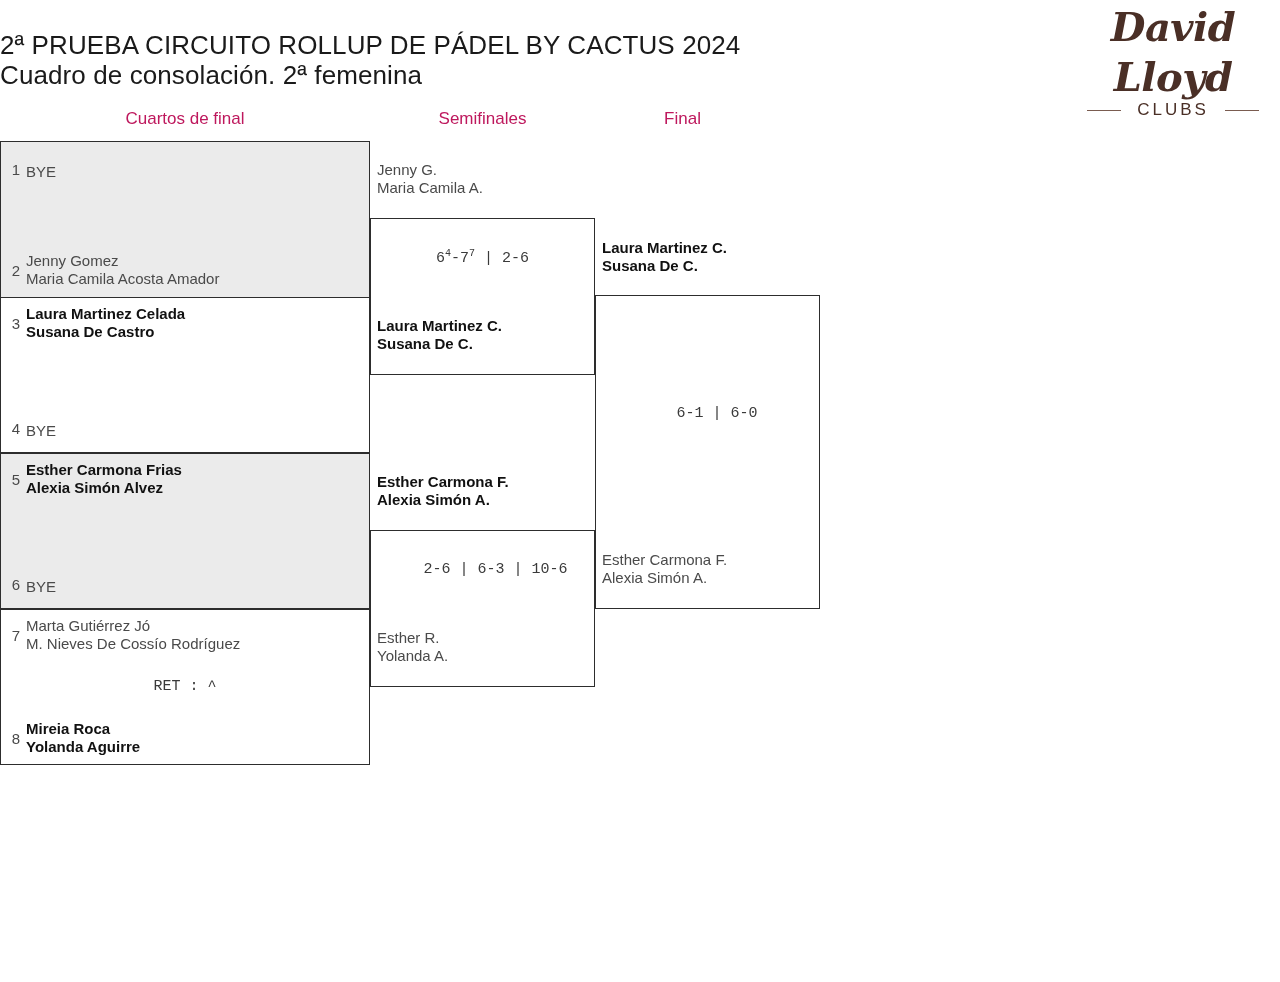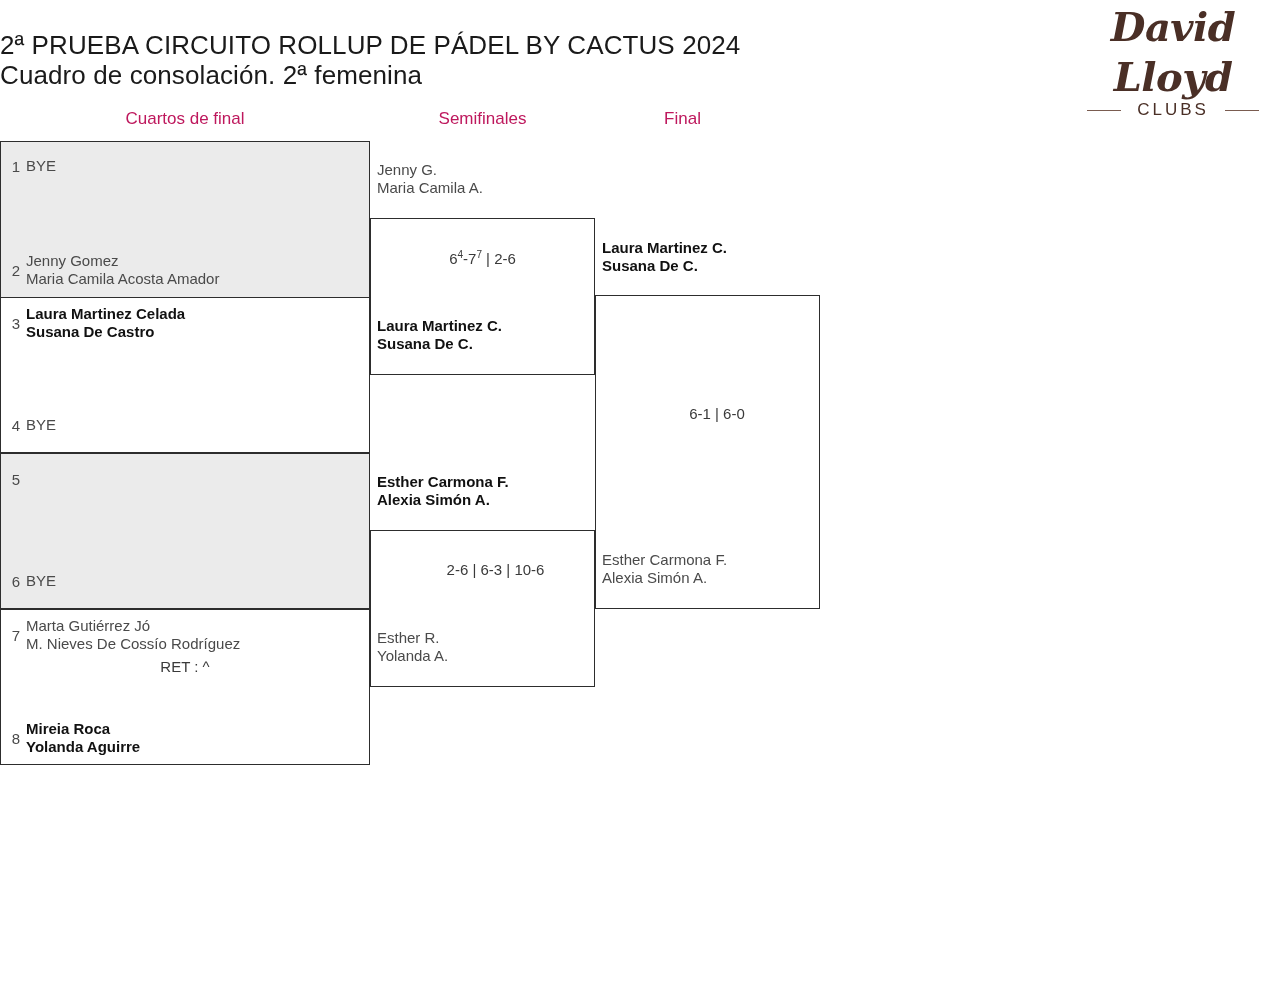--- a/index.html
+++ b/index.html
@@ -125,52 +125,53 @@
     box-sizing: border-box;
   }
   .names {
     font-size: 15px;
     line-height: 18px;
     color: #4a4a4a;
     white-space: nowrap;
   }
   .names .nm { display: block; }
   .entry.winner .names { color: #111111; font-weight: 700; }
-  .entry.bye .names { color: #4a4a4a; }
+  .entry.bye .names { color: #4a4a4a; margin-top: 6px; }
   .entry.bye .seed { align-self: center; }
 
   
   .entry.two-line .seed { padding-top: 9px; }
   .entry.one-line .seed { padding-top: 0px; }
 
   
   .score {
     position: absolute;
     font-size: 15px;
     line-height: 18px;
     color: #3a3a3a;
     text-align: center;
     white-space: nowrap;
+    font-family: Liberation Mono, monospace;
   }
   .score sup {
     font-size: 10px;
     vertical-align: super;
     line-height: 0;
   }
 
   
   #qf1-top    { left: 4px;  top: 157px; }
   #qf1-bottom { left: 4px;  top: 252px; }
   #qf2-top    { left: 4px;  top: 305px; }
   #qf2-bottom { left: 4px;  top: 416px; }
   #qf3-top    { left: 4px;  top: 461px; }
   #qf3-bottom { left: 4px;  top: 572px; }
   #qf4-top    { left: 4px;  top: 617px; }
   #qf4-bottom { left: 4px;  top: 720px; }
-  #qf4-score  { left: 0px;  top: 658px; width: 370px; }
+  #qf4-score  { left: 0px;  top: 678px; width: 370px; }
 
   
   #sf1-top    { left: 377px; top: 161px; }
   #sf1-bottom { left: 377px; top: 317px; }
   #sf1-score  { left: 370px; top: 250px; width: 225px; }
   #sf2-top    { left: 377px; top: 473px; }
   #sf2-bottom { left: 377px; top: 629px; }
   #sf2-score  { left: 370px; top: 561px; width: 251px; }
 
   
@@ -236,20 +237,24 @@
 </div>
 <div class="entry one-line bye" id="qf2-bottom">
   <span class="seed">4</span>
   <span class="names">
     <span class="nm">BYE</span>
   </span>
 </div>
 
 <div class="entry two-line winner" id="qf3-top">
   <span class="seed">5</span>
+  <span class="names">
+    <span class="nm">Esther Carmona Frias</span>
+    <span class="nm">Alexia Simón Alvez</span>
+  </span>
 </div>
 <div class="entry one-line bye" id="qf3-bottom">
   <span class="seed">6</span>
   <span class="names">
     <span class="nm">BYE</span>
   </span>
 </div>
 
 <div class="entry two-line" id="qf4-top">
   <span class="seed">7</span>

